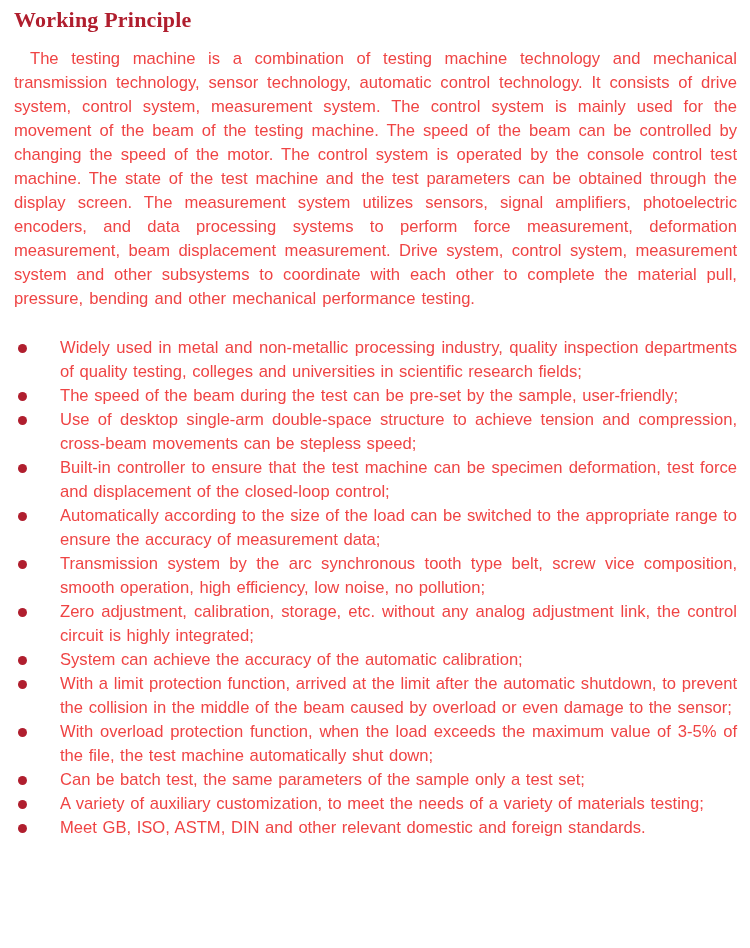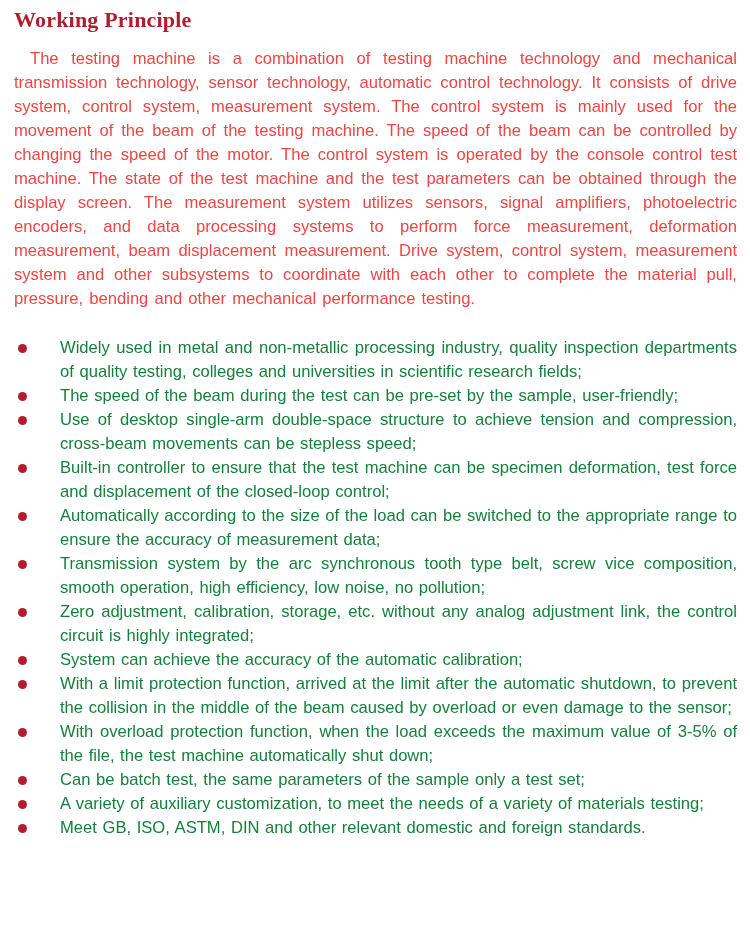--- a/index.html
+++ b/index.html
@@ -41,21 +41,21 @@
     text-indent: 16px;
     word-spacing: 1.5px;
   }
   .heading-features {
     margin-top: 25px;
   }
   .features-list {
     list-style: none;
     margin: 25px 0 0 0;
     padding: 0;
-    color: #15803d;
+    color: #ef4444;
     font-size: 16.6px;
     line-height: 24px;
   }
   .feature-item {
     display: flex;
     align-items: flex-start;
     margin: 0;
   }
   .bullet {
     flex: none;

